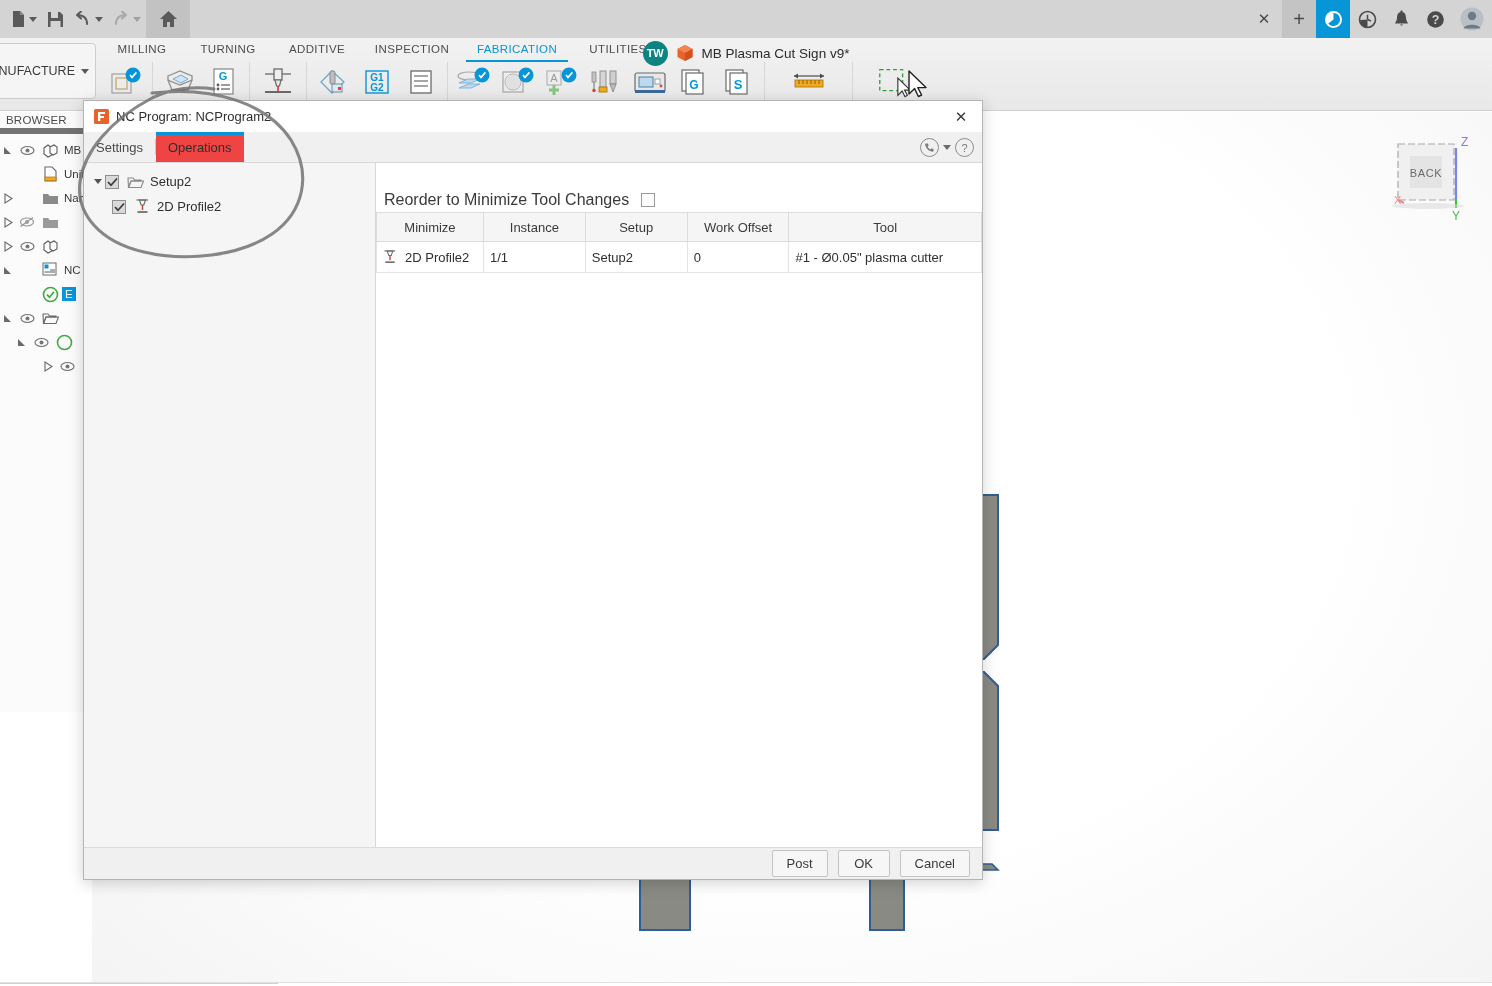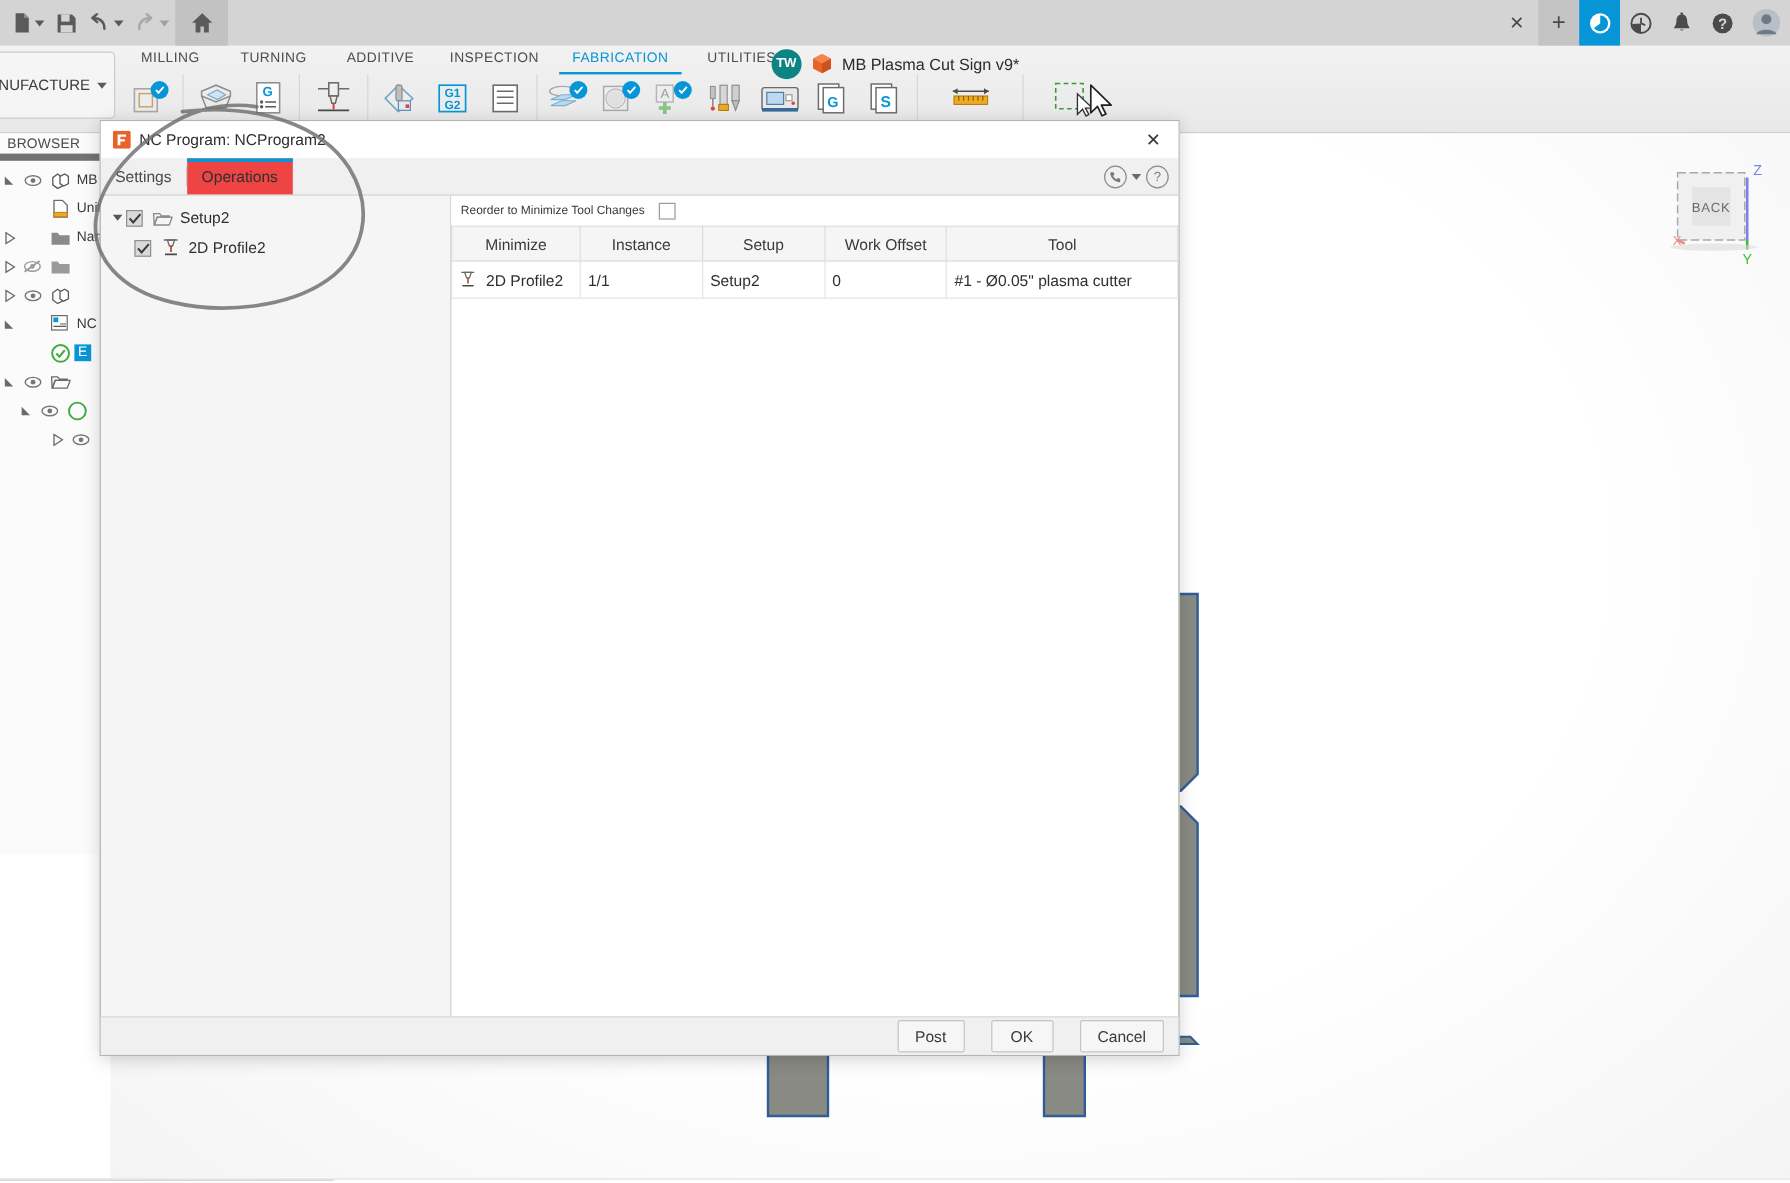--- a/index.html
+++ b/index.html
@@ -303,22 +303,23 @@
             display:flex; align-items:center; justify-content:center; }
 
   .dlg-right {
     flex: 1; background: #ffffff;
     display: flex; flex-direction: column;
     min-width: 0;
   }
   .reorder-row {
     height: 25px; display: flex; align-items: center;
     padding-left: 8px; gap: 12px;
-    font-size: 10px; color: #3a3a3a;
+    font-size: 16px; color: #3a3a3a;
     background: #ffffff;
+    margin-top: 24px;
   }
   .sq-chk {
     width: 14px; height: 14px;
     border: 1px solid #9a9a9a; background: #fff;
   }
   .op-table {
     width: 100%; border-collapse: collapse;
     table-layout: fixed;
     font-size: 13px;
   }
@@ -341,21 +342,21 @@
     padding: 0 6px;
     overflow: hidden; white-space: nowrap; text-overflow: ellipsis;
   }
   .op-table td:first-child { border-left: 1px solid #e4e4e4; }
   .cell-op { display: flex; align-items: center; gap: 8px; }
 
   .dlg-footer {
     height: 32px; background: #f0f0f0;
     border-top: 1px solid #dcdcdc;
     display: flex; align-items: center; justify-content: flex-end;
-    padding-right: 12px; gap: 22px;
+    padding-right: 12px; gap: 10px;
   }
   .dbtn {
     min-width: 52px; height: 27px;
     padding: 0 14px;
     background: #f6f6f6;
     border: 1px solid #c4c4c4;
     border-radius: 2px;
     font-size: 13px; color: #3a3a3a;
     display: flex; align-items: center; justify-content: center;
     font-family: "Liberation Sans", sans-serif;

